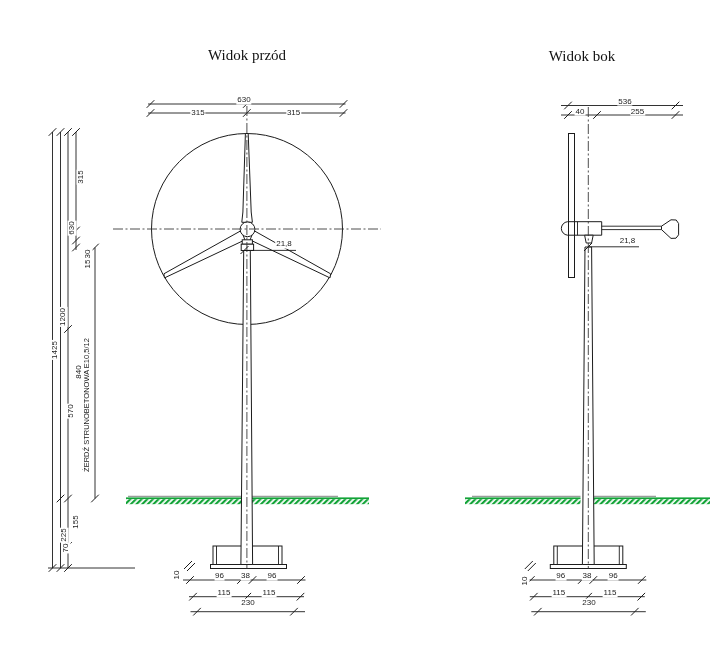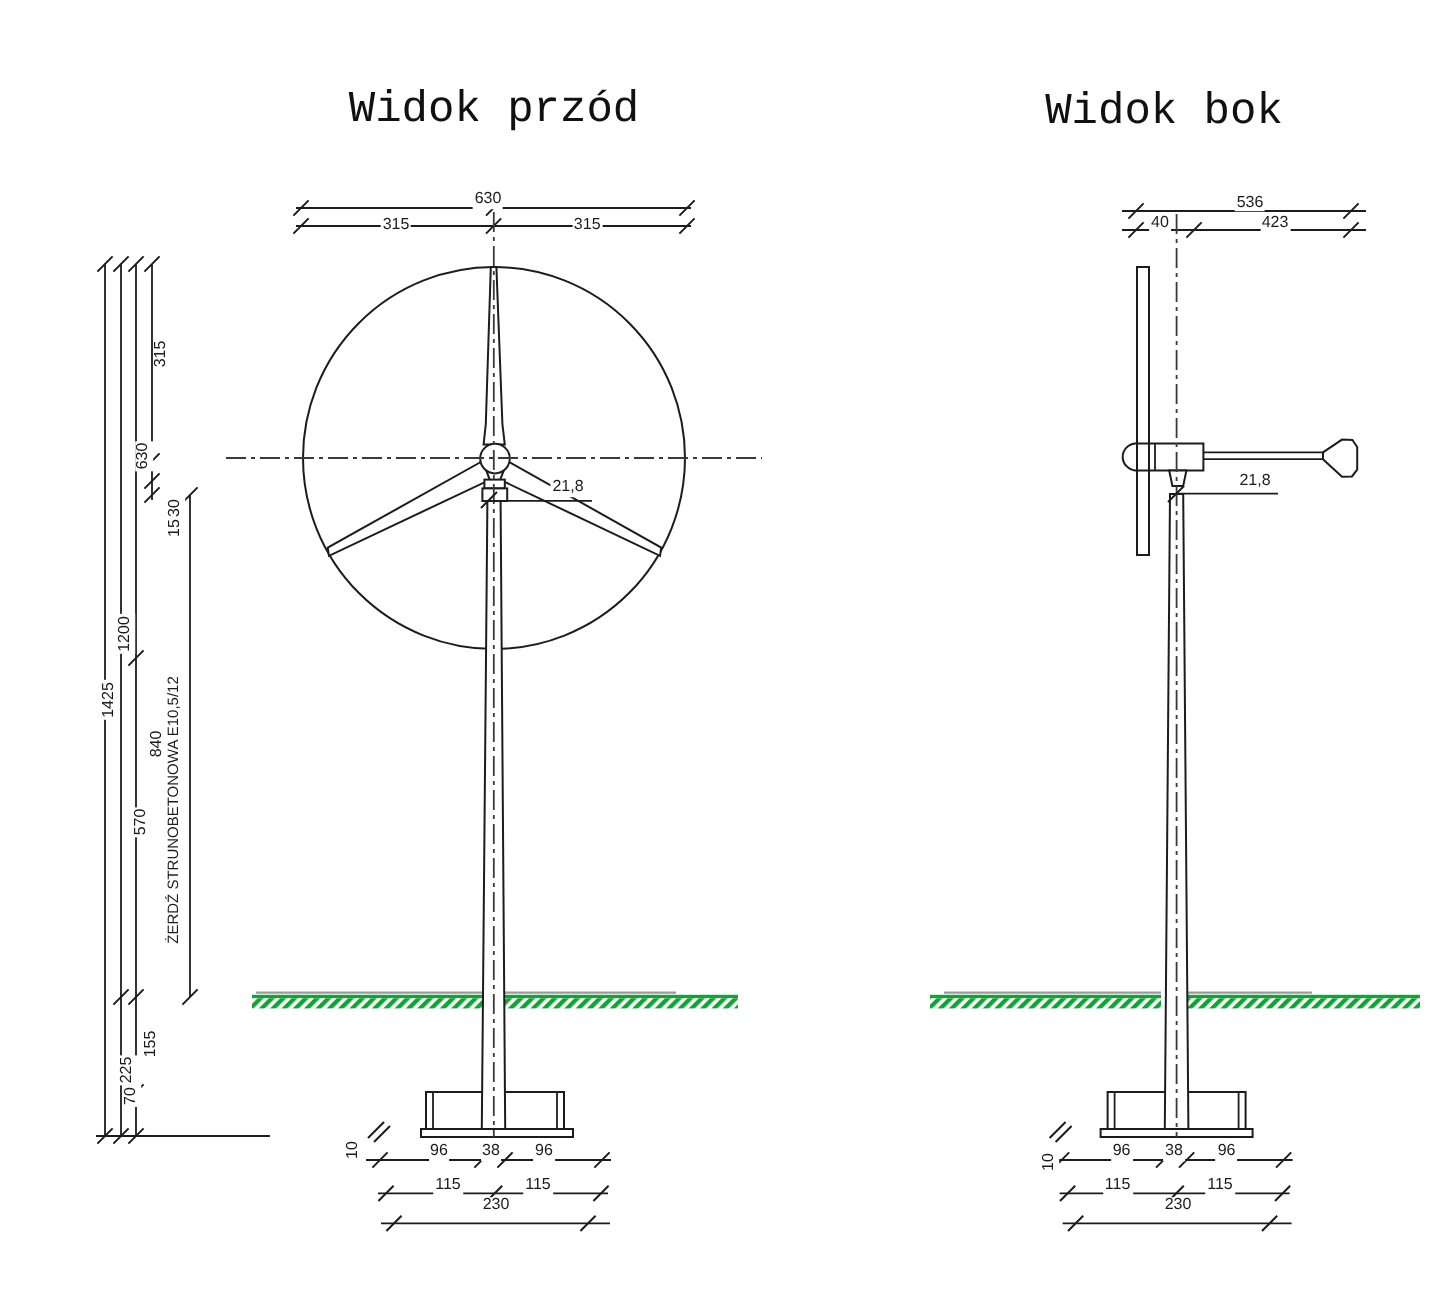--- a/index.html
+++ b/index.html
@@ -8,21 +8,21 @@
   svg{position:absolute;left:0;top:0;}
   .ln{stroke:#1c1c1c;stroke-width:1;fill:none;}
   .thin{stroke:#1c1c1c;stroke-width:0.9;fill:none;}
   .tk{stroke:#1c1c1c;stroke-width:1;fill:none;}
   .cl{stroke:#3a3a3a;stroke-width:0.9;fill:none;stroke-dasharray:10 2.5 2 2.5;}
   .wh{fill:#ffffff;stroke:#1c1c1c;stroke-width:1;}
   .L{position:absolute;font-size:8px;line-height:1.1;background:#fff;padding:0 1px;
      transform:translate(-50%,-50%);white-space:nowrap;color:#1c1c1c;}
   .R{transform:translate(-50%,-50%) rotate(-90deg);}
   .Z{font-size:7.5px;}
-  .T{position:absolute;font-family:Liberation Mono, monospace;font-size:22px;background:none;
+  .T{position:absolute;font-family:Liberation Serif, serif;font-size:15px;background:none;
      transform:translate(-50%,-50%);white-space:nowrap;color:#111;}
 </style>
 </head>
 <body>
 
 <div id="canvas">
 
 <svg width="727" height="648" viewBox="0 0 727 648">
   <defs>
     <pattern id="ghatch" width="4" height="4" patternUnits="userSpaceOnUse" patternTransform="rotate(45)">
@@ -164,21 +164,21 @@
 <div class="L" style="left:219.5px;top:576.3px">96</div>
 <div class="L" style="left:245.5px;top:576.3px">38</div>
 <div class="L" style="left:272px;top:576.3px">96</div>
 <div class="L" style="left:224px;top:593px">115</div>
 <div class="L" style="left:269px;top:593px">115</div>
 <div class="L" style="left:248px;top:602.5px">230</div>
 <div class="L R" style="left:176.5px;top:575px">10</div>
 
 <div class="L" style="left:625px;top:101.5px">536</div>
 <div class="L" style="left:580px;top:111.5px">40</div>
-<div class="L" style="left:637.5px;top:111.5px">423</div>
+<div class="L" style="left:637.5px;top:111.5px">255</div>
 <div class="L" style="left:627.5px;top:241px">21,8</div>
 
 <div class="L" style="left:560.8px;top:576.3px">96</div>
 <div class="L" style="left:587px;top:576.3px">38</div>
 <div class="L" style="left:613.3px;top:576.3px">96</div>
 <div class="L" style="left:558.8px;top:593px">115</div>
 <div class="L" style="left:610px;top:593px">115</div>
 <div class="L" style="left:589px;top:602.5px">230</div>
 <div class="L R" style="left:525px;top:580.8px">10</div>
 

